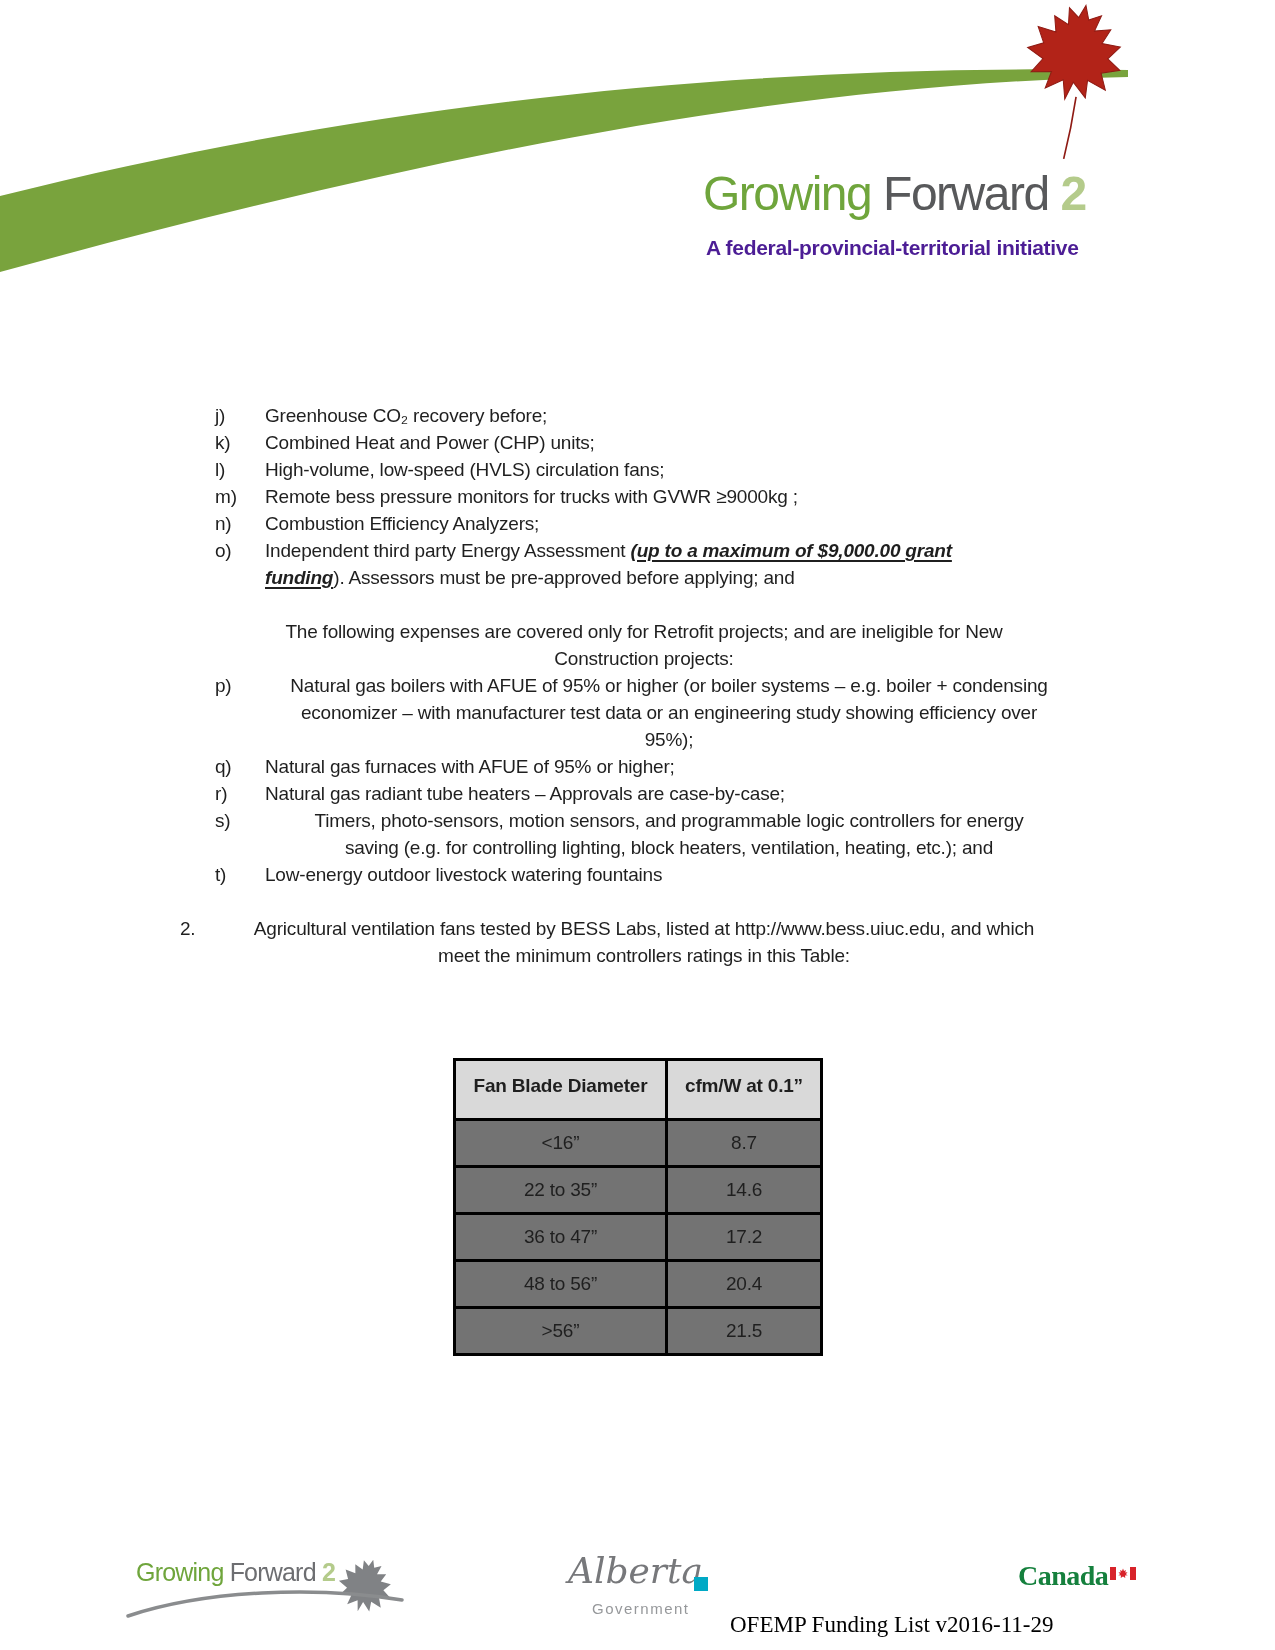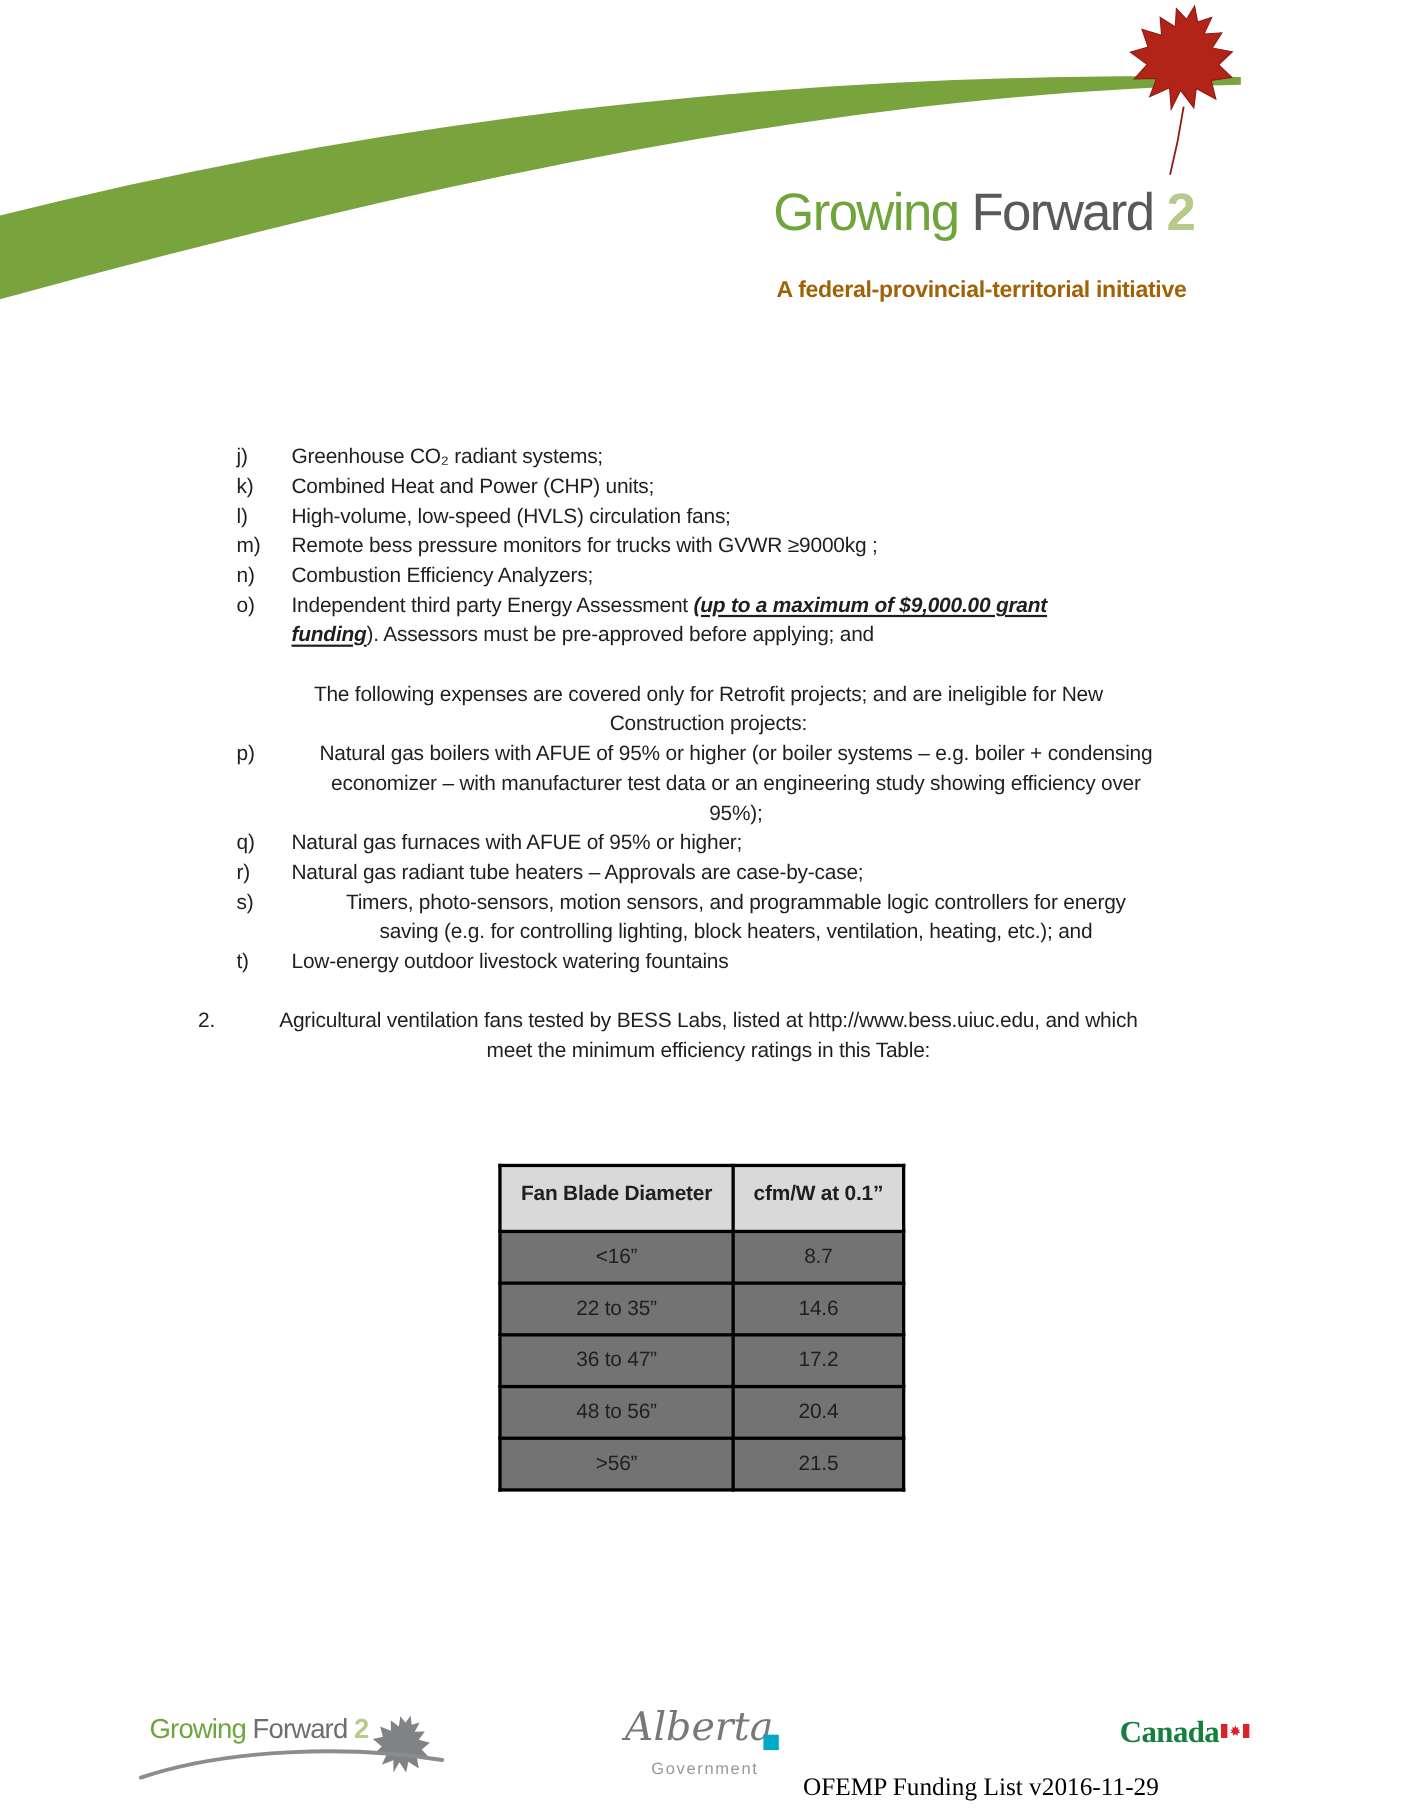--- a/index.html
+++ b/index.html
@@ -16,22 +16,22 @@
 
   
   .swoosh-svg { position: absolute; left: 0; top: 0; width: 1275px; height: 300px; }
   .leaf-svg   { position: absolute; left: 1010px; top: 2px; width: 128px; height: 160px; }
 
   .logo-block { position: absolute; left: 703px; top: 166px; white-space: nowrap;
                 font-size: 48px; letter-spacing: -1.5px; font-weight: 400; }
   .logo-growing { color: #6fa53c; }
   .logo-forward { color: #58595b; }
   .logo-two     { color: #b4cb8b; font-weight: 600; }
-  .logo-subtitle { position: absolute; left: 706px; top: 252px; font-size: 21px;
-                   font-weight: 600; color: #a16207; letter-spacing: -0.3px; white-space: nowrap; }
+  .logo-subtitle { position: absolute; left: 706px; top: 236px; font-size: 21px;
+                   font-weight: 600; color: #4c1d95; letter-spacing: -0.3px; white-space: nowrap; }
 
   
   .content { position: absolute; left: 215px; top: 402px; width: 858px;
              font-size: 19px; line-height: 27px; letter-spacing: -0.2px; }
   .li-row { display: flex; }
   .li-label { flex: 0 0 50px; }
   .li-text { flex: 1 1 auto; }
   .prewrap { white-space: pre-line; text-align: center; }
   .spacer27 { height: 27px; }
   .em-u { font-weight: bold; font-style: italic; text-decoration: underline;
@@ -86,21 +86,21 @@
     <path d="M52 92 C 49 112 45 132 40 152" stroke="#8f1b14" stroke-width="1.6" fill="none"></path>
   </svg>
 
   <div class="logo-block"><span class="logo-growing">Growing</span><span class="logo-forward"> Forward </span><span class="logo-two">2</span></div>
   <div class="logo-subtitle">A federal-provincial-territorial initiative</div>
 
   <div class="content">
 
     <div class="li-row">
       <span class="li-label">j)</span>
-      <span class="li-text">Greenhouse CO₂ radiant systems;</span>
+      <span class="li-text">Greenhouse CO₂ recovery before;</span>
     </div>
     <div class="li-row">
       <span class="li-label">k)</span>
       <span class="li-text">Combined Heat and Power (CHP) units;</span>
     </div>
     <div class="li-row">
       <span class="li-label">l)</span>
       <span class="li-text">High-volume, low-speed (HVLS) circulation fans;</span>
     </div>
     <div class="li-row">
@@ -144,21 +144,21 @@
     <div class="li-row">
       <span class="li-label">t)</span>
       <span class="li-text">Low-energy outdoor livestock watering fountains</span>
     </div>
 
     <div class="spacer27"></div>
 
     <div class="num-row">
       <span class="num-label">2.</span>
       <span class="li-text prewrap">Agricultural ventilation fans tested by BESS Labs, listed at http://www.bess.uiuc.edu, and which
-meet the minimum efficiency ratings in this Table:</span>
+meet the minimum controllers ratings in this Table:</span>
     </div>
   </div>
 
   <table class="fan-table">
     <thead>
       <tr>
         <th>Fan Blade Diameter</th>
         <th class="col2">cfm/W at 0.1”</th>
       </tr>
     </thead>

